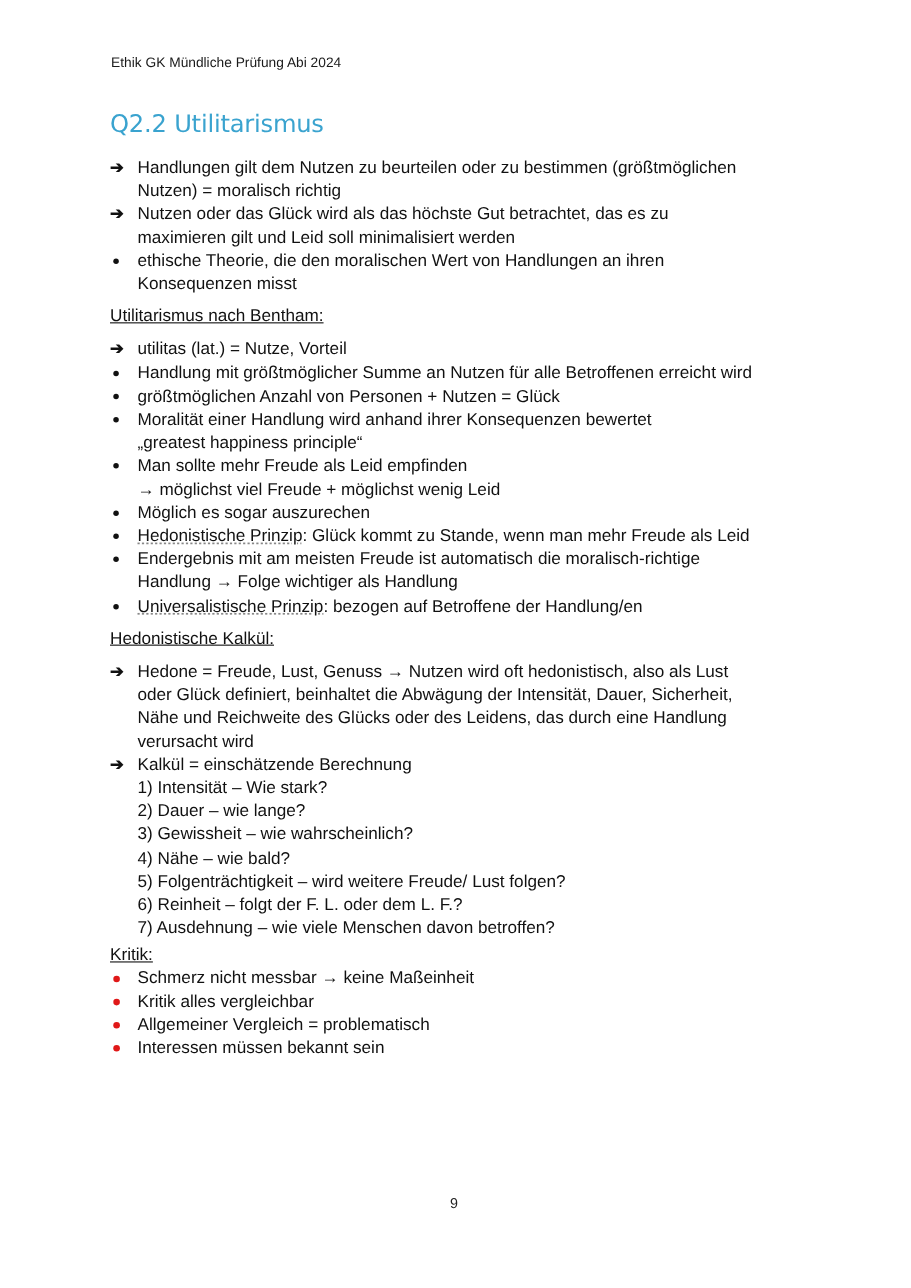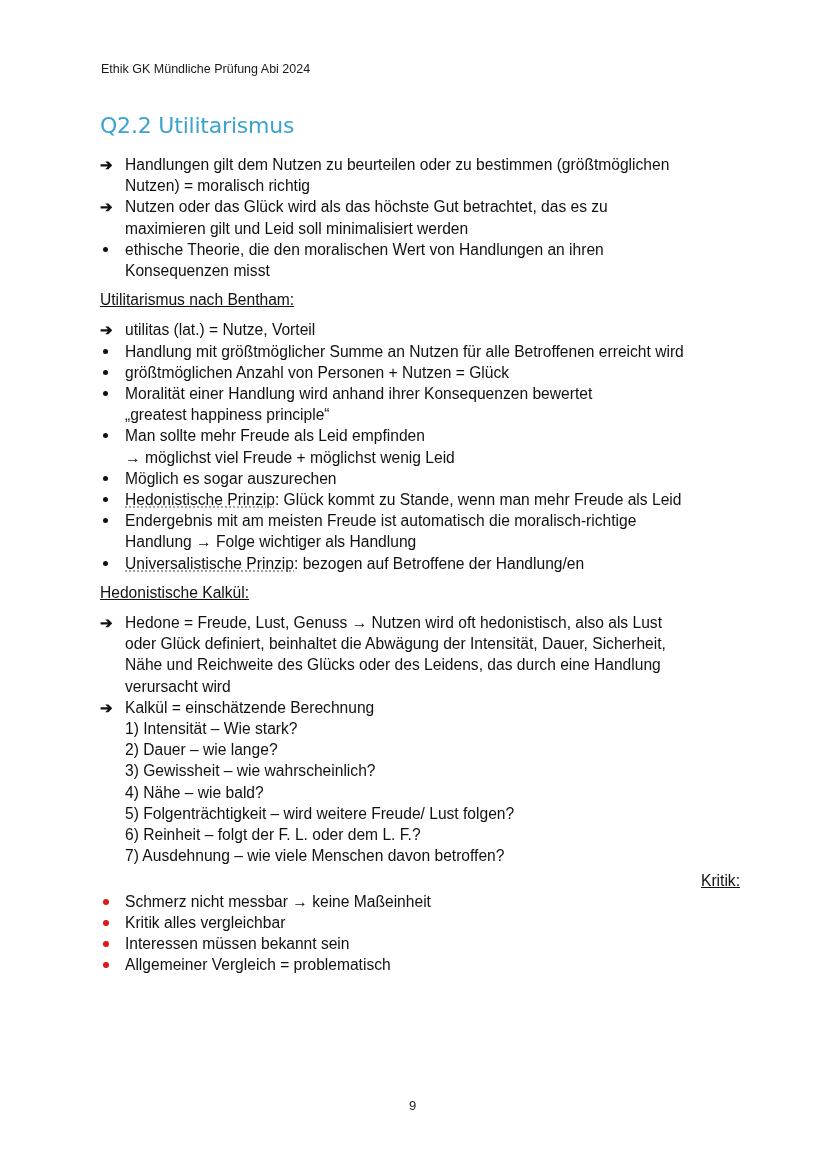--- a/index.html
+++ b/index.html
@@ -1,17 +1,17 @@
 <!DOCTYPE html>
 <html><head>
 <meta charset="utf-8">
 <style>
   html, body { margin: 0; padding: 0; background: #ffffff; }
   body { width: 828px; height: 1171px; position: relative; overflow: hidden; }
-  .page { position: absolute; left: 0; top: 12px; width: 828px; height: 1046px; background: #fff; }
+  .page { position: absolute; left: 0; top: 0; width: 828px; height: 1046px; background: #fff; }
   .running-header {
     position: absolute; left: 101px; top: 50px;
     font-family: "Liberation Sans", sans-serif; font-size: 12.5px; color: #1a1a1a;
   }
   .title {
     position: absolute; left: 100px; top: 101px;
     font-family: "DejaVu Sans", sans-serif; font-size: 22px; color: #3aa3cf; font-weight: normal;
     letter-spacing: -0.2px;
   }
   .content {
@@ -23,21 +23,21 @@
   .marker.arrow { font-weight: bold; font-size: 15px; }
   .marker.dot::before {
     content: ""; position: absolute; left: 3px; top: 8px; width: 5px; height: 5px; border-radius: 50%; background: #111;
   }
   .marker.dot.red::before { background: #e01818; width: 6px; height: 6px; top: 8px; }
   .line { display: block; }
   .section-heading { text-decoration: underline; margin-top: 4px; margin-bottom: 9px; }
   .gap-before { margin-top: 8px; }
   .squiggle { text-decoration: underline dotted #888; text-underline-offset: 2px; }
   .sub { padding-left: 25px; display: block; }
-  .kritik-heading { text-decoration: underline; margin-top: 3px; text-align: right; }
+  .kritik-heading { text-decoration: underline; margin-top: 3px; }
   .page-number {
     position: absolute; left: 409px; top: 1086px;
     font-family: "Liberation Sans", sans-serif; font-size: 13px; color: #222;
   }
 </style>
 </head>
 <body>
 
 <div class="page">
   <div class="running-header">Ethik GK Mündliche Prüfung Abi 2024</div>
@@ -135,23 +135,23 @@
       <div class="item">
         <span class="marker dot red"></span>
         <span class="line">Schmerz nicht messbar → keine Maßeinheit</span>
       </div>
       <div class="item">
         <span class="marker dot red"></span>
         <span class="line">Kritik alles vergleichbar</span>
       </div>
       <div class="item">
         <span class="marker dot red"></span>
-        <span class="line">Interessen müssen bekannt sein</span>
+        <span class="line">Allgemeiner Vergleich = problematisch</span>
       </div>
       <div class="item">
         <span class="marker dot red"></span>
-        <span class="line">Allgemeiner Vergleich = problematisch</span>
+        <span class="line">Interessen müssen bekannt sein</span>
       </div>
     </div>
   </div>
 
   <div class="page-number">9</div>
 </div>
 
 </body></html>

